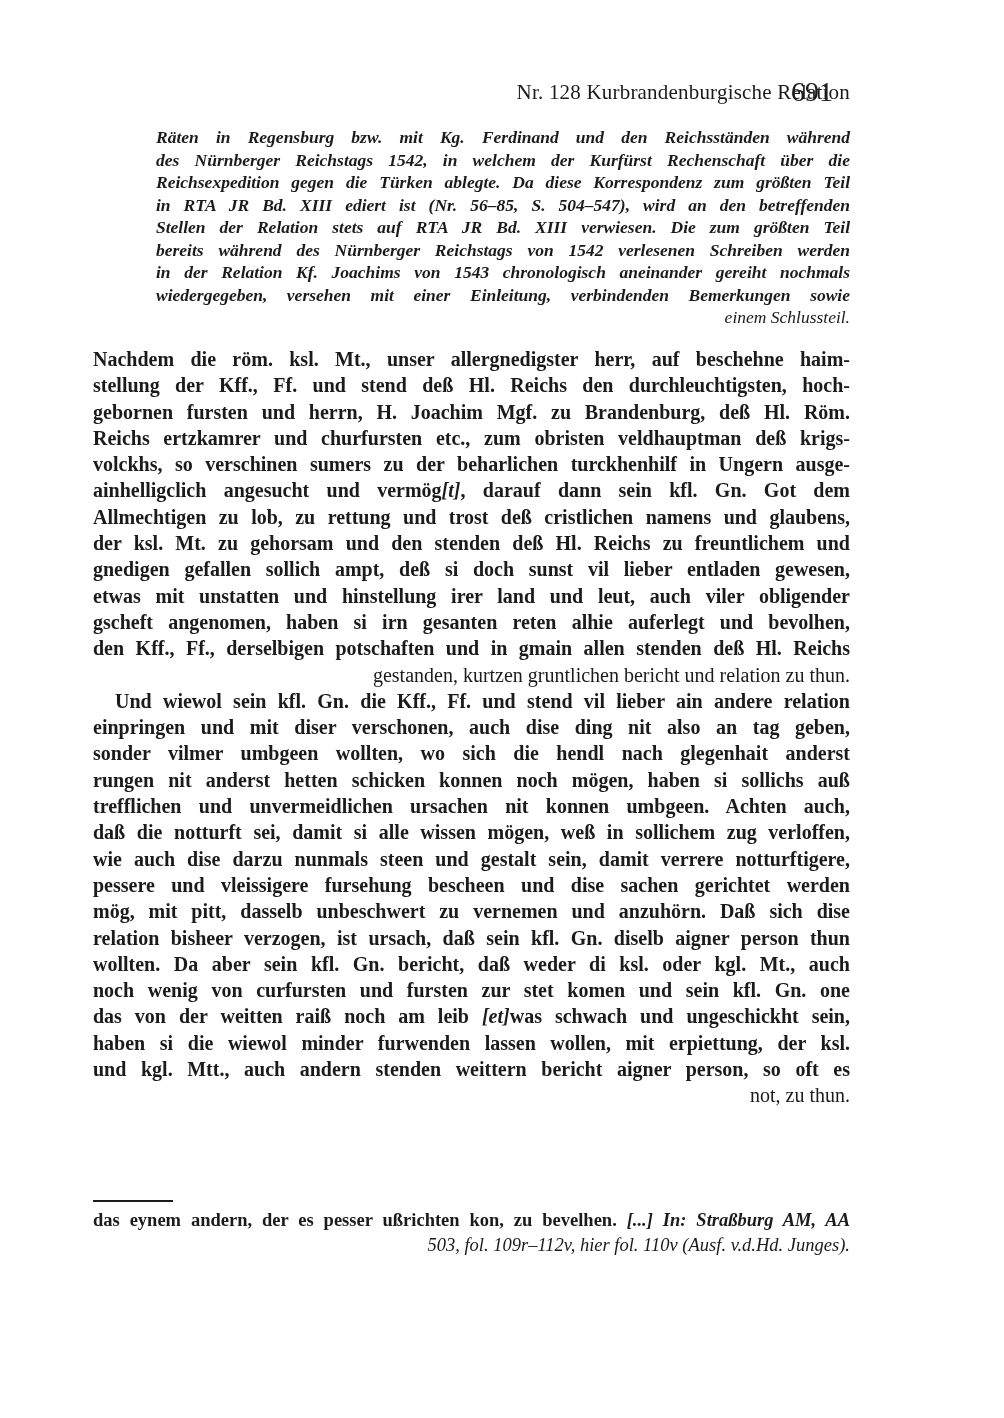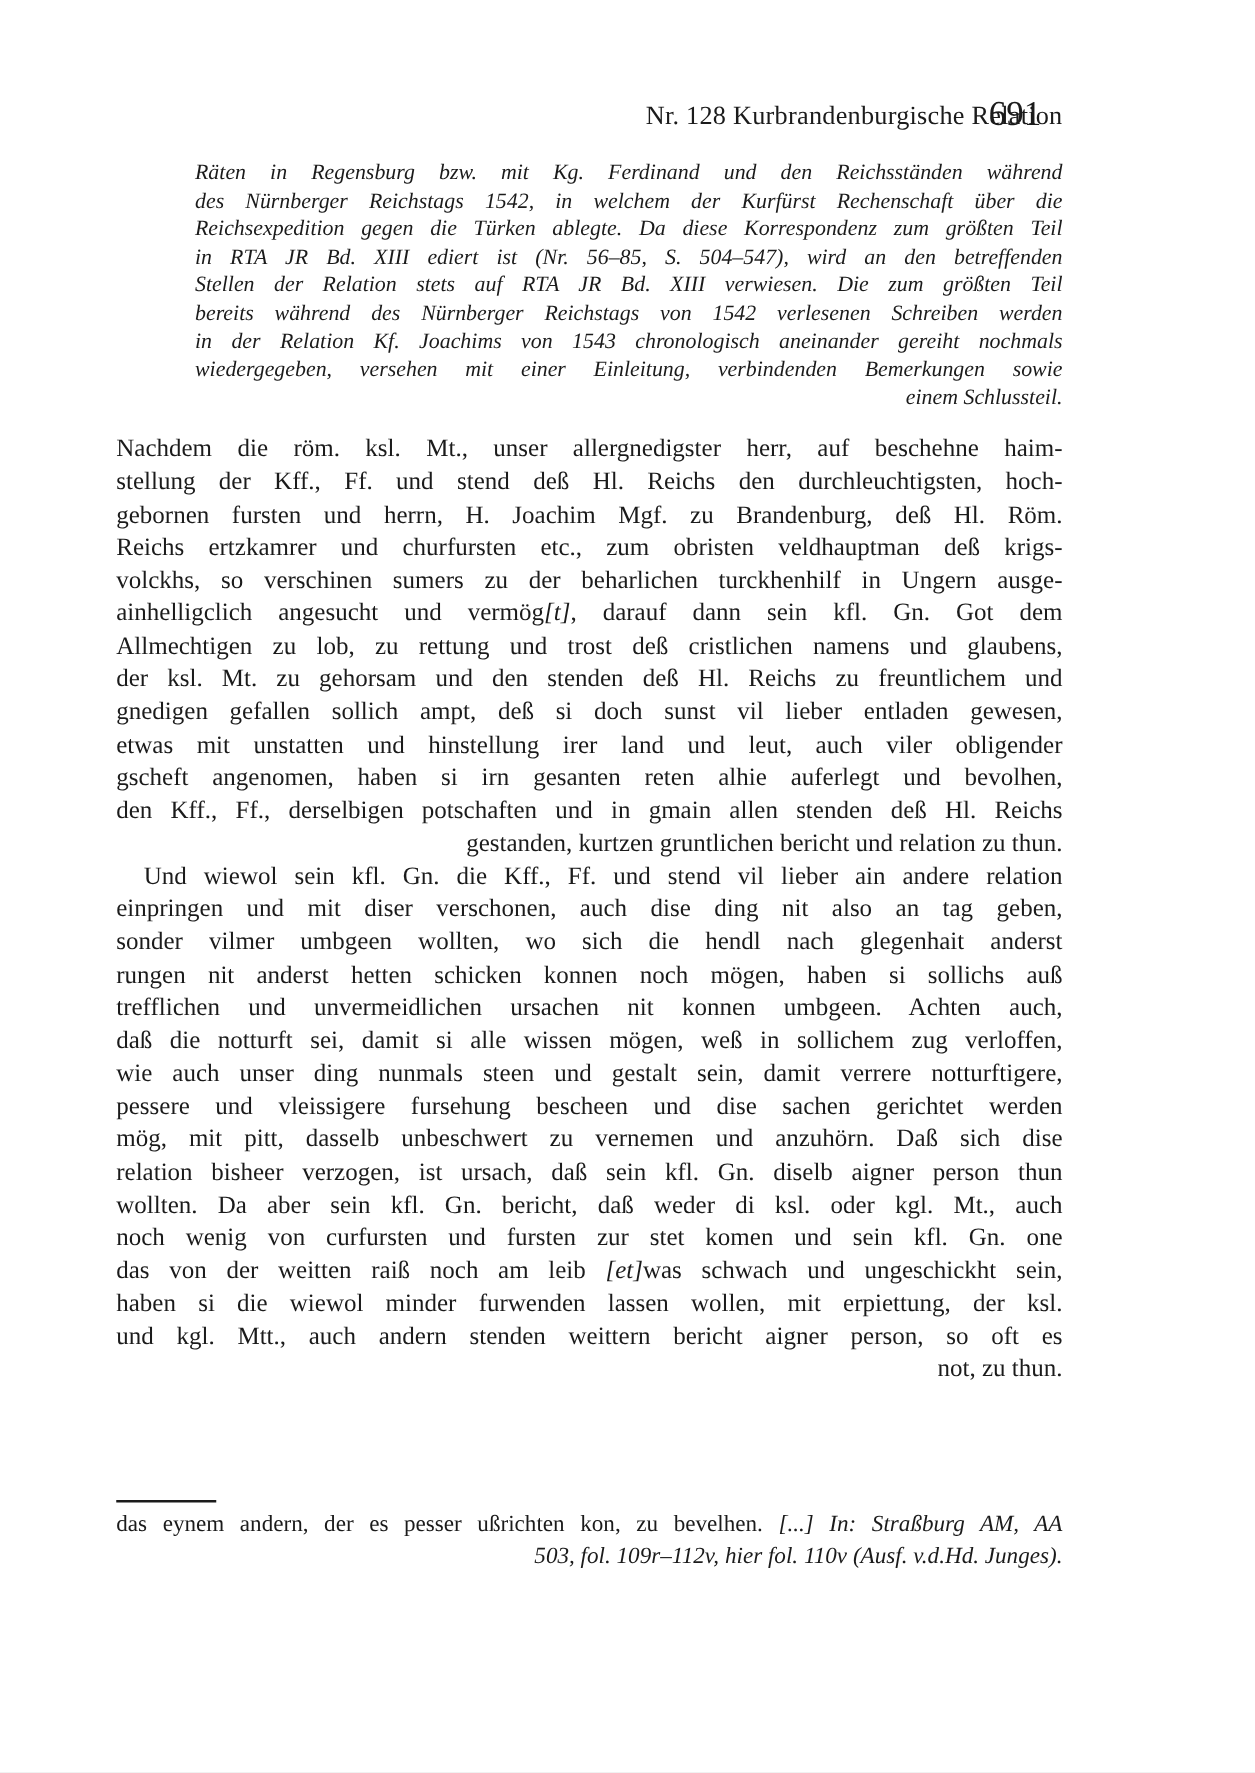--- a/index.html
+++ b/index.html
@@ -72,20 +72,21 @@
     font-size: 18.5px;
     line-height: 25px;
   }
   .line { 
     white-space: normal;
     text-align: right;
   }
   .line.just {
     text-align: justify;
     text-align-last: justify;
+    font-weight: bold;
     -moz-text-align-last: justify;
   }
   .line.indent {
     text-indent: 22px;
   }
   .it { font-style: italic; }
   .rm { font-style: normal; }
 </style>
 </head>
 <body>
@@ -125,21 +126,21 @@
         <div class="line just">den Kff., Ff., derselbigen potschaften und in gmain allen stenden deß Hl. Reichs</div>
         <div class="line">gestanden, kurtzen gruntlichen bericht und relation zu thun.</div>
       </div>
     <div>
         <div class="line just indent">Und wiewol sein kfl. Gn. die Kff., Ff. und stend vil lieber ain andere relation</div>
         <div class="line just">einpringen und mit diser verschonen, auch dise ding nit also an tag geben,</div>
         <div class="line just">sonder vilmer umbgeen wollten, wo sich die hendl nach glegenhait anderst</div>
         <div class="line just">rungen nit anderst hetten schicken konnen noch mögen, haben si sollichs auß</div>
         <div class="line just">trefflichen und unvermeidlichen ursachen nit konnen umbgeen. Achten auch,</div>
         <div class="line just">daß die notturft sei, damit si alle wissen mögen, weß in sollichem zug verloffen,</div>
-        <div class="line just">wie auch unser ding nunmals steen und gestalt sein, damit verrere notturftigere,</div>
+        <div class="line just">wie auch dise darzu nunmals steen und gestalt sein, damit verrere notturftigere,</div>
         <div class="line just">pessere und vleissigere fursehung bescheen und dise sachen gerichtet werden</div>
         <div class="line just">mög, mit pitt, dasselb unbeschwert zu vernemen und anzuhörn. Daß sich dise</div>
         <div class="line just">relation bisheer verzogen, ist ursach, daß sein kfl. Gn. diselb aigner person thun</div>
         <div class="line just">wollten. Da aber sein kfl. Gn. bericht, daß weder di ksl. oder kgl. Mt., auch</div>
         <div class="line just">noch wenig von curfursten und fursten zur stet komen und sein kfl. Gn. one</div>
         <div class="line just"><span class="rm">das von der weitten raiß noch am leib </span><span class="it">[et]</span><span class="rm">was schwach und ungeschickht sein,</span></div>
         <div class="line just">haben si die wiewol minder furwenden lassen wollen, mit erpiettung, der ksl.</div>
         <div class="line just">und kgl. Mtt., auch andern stenden weittern bericht aigner person, so oft es</div>
         <div class="line">not, zu thun.</div>
       </div>

